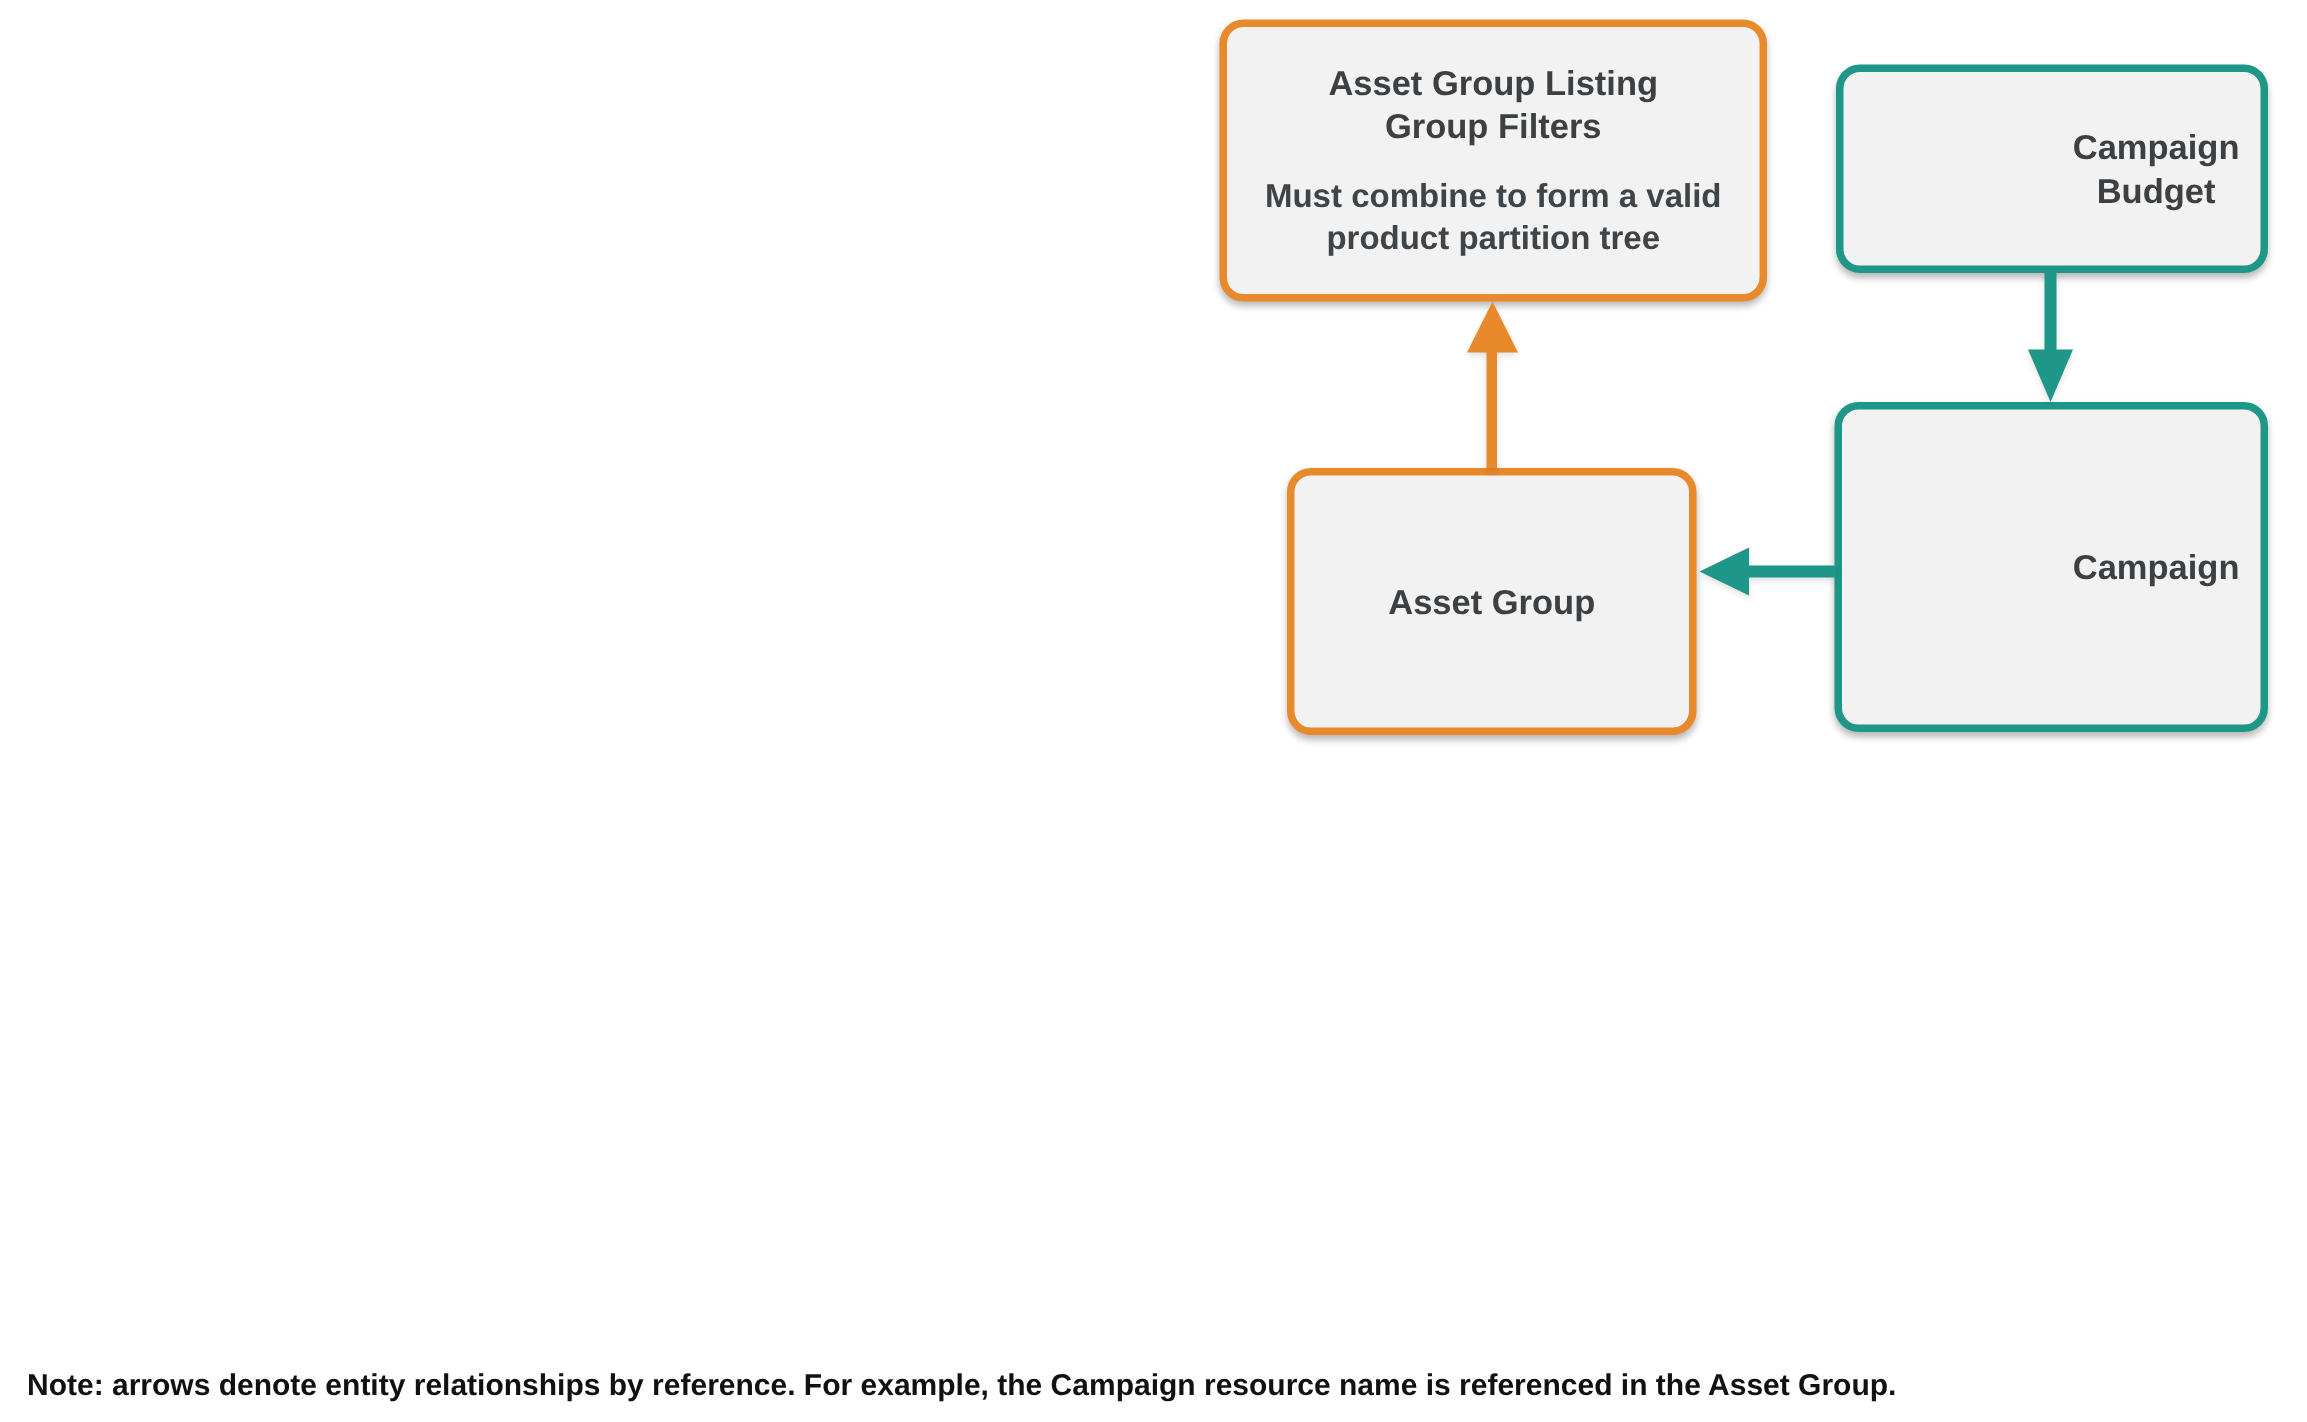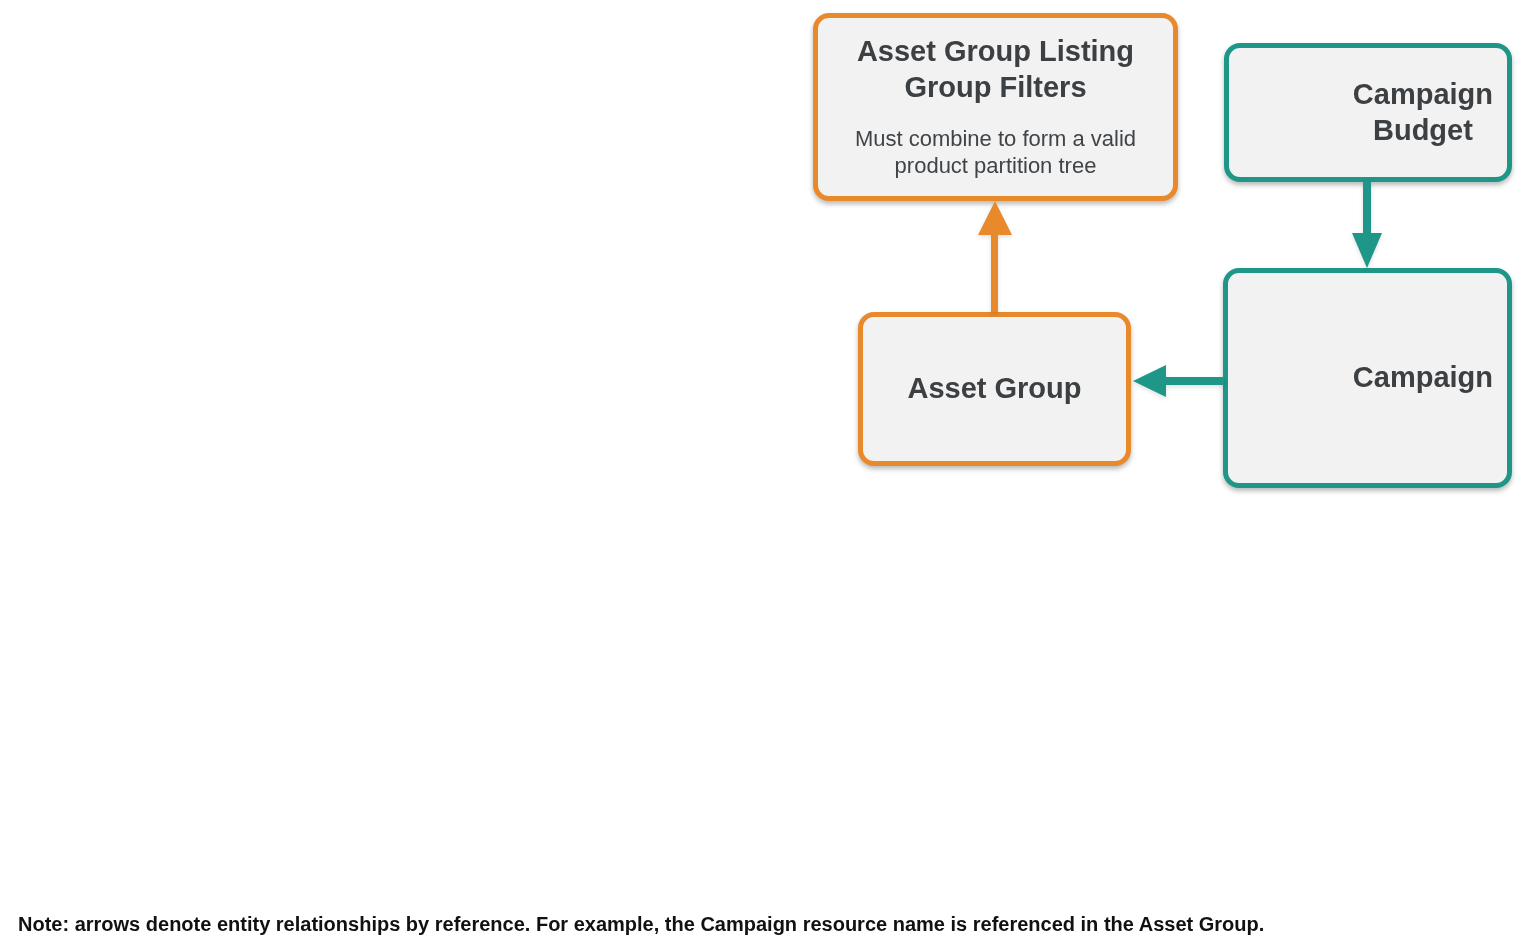--- a/index.html
+++ b/index.html
@@ -27,33 +27,33 @@
     justify-content: center;
     text-align: center;
     box-shadow: 0 3px 5px rgba(0,0,0,0.28);
     padding: 8px 14px;
   }
   .node.orange { border-color: var(--orange, #E8892B); }
   .node.teal   { border-color: var(--teal, #1E9688); align-items: flex-end; }
 
   #node-listing-filters { left: 813px; top: 13px;  width: 365px; height: 188px; }
   #node-campaign-budget { left: 1224px; top: 43px; width: 288px; height: 139px; }
-  #node-asset-group     { left: 858px; top: 312px; width: 273px; height: 154px; }
+  #node-asset-group     { left: 858px; top: 312px; width: 273px; height: 178px; }
   #node-campaign        { left: 1223px; top: 268px; width: 289px; height: 220px; }
 
   .node-title {
-    font-size: 29px;
+    font-size: 23px;
     font-weight: bold;
     color: var(--title_text, #3C4043);
     line-height: 1.24;
     white-space: pre-line;
   }
   .node-subtitle {
     font-size: 22px;
-    font-weight: normal;
+    font-weight: bold;
     color: var(--subtitle_text, #3F4448);
     line-height: 1.26;
     white-space: pre-line;
     margin-top: 19px;
   }
 
   .arrow { position: absolute; filter: drop-shadow(0 2px 2px rgba(0,0,0,0.12)); }
   .shaft { position: absolute; }
   .head  { position: absolute; width: 0; height: 0; }
 

